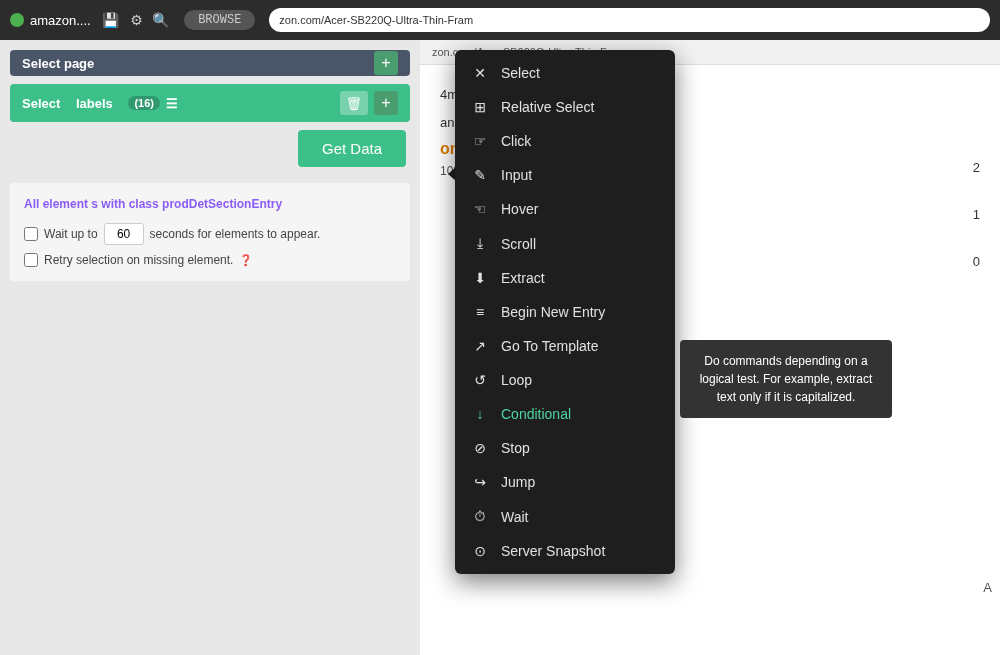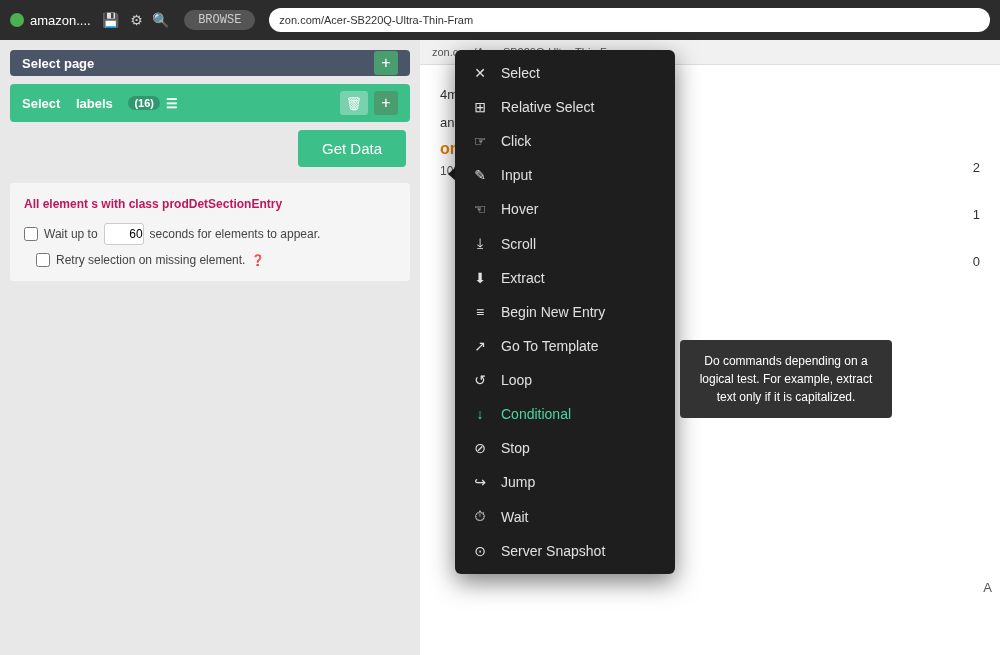--- a/index.html
+++ b/index.html
@@ -148,33 +148,33 @@
     .sn-label { font-style: italic; font-weight: bold; font-size: 13px; color: #333; }
     .sn-edit-btn {
       background: #3dbf8a;
       color: white;
       border: none;
       border-radius: 3px;
       padding: 2px 10px;
       font-size: 12px;
       cursor: pointer;
     }
-    .sn-desc { font-size: 12px; color: #be185d; margin-bottom: 12px; }
+    .sn-desc { font-size: 12px; color: #8b5cf6; margin-bottom: 12px; }
     .sn-desc span { font-weight: bold; }
     .sn-wait-row { display: flex; align-items: center; gap: 6px; font-size: 12px; color: #444; margin-bottom: 8px; }
     .sn-wait-checkbox { width: 14px; height: 14px; }
     .sn-wait-input {
       border: 1px solid #ccc;
       border-radius: 3px;
       width: 40px;
       height: 22px;
-      text-align: right;
+      text-align: center;
       font-size: 12px;
     }
-    .sn-retry-row { display: flex; align-items: center; gap: 6px; font-size: 12px; color: #444; margin-left: 12px; }
+    .sn-retry-row { display: flex; align-items: center; gap: 6px; font-size: 12px; color: #444; }
     .sn-retry-checkbox { width: 14px; height: 14px; }
     .help-icon { color: #888; font-size: 11px; cursor: pointer; }
 
     
     .right-panel {
       flex: 1;
       background: #fff;
       overflow: hidden;
       position: relative;
     }

